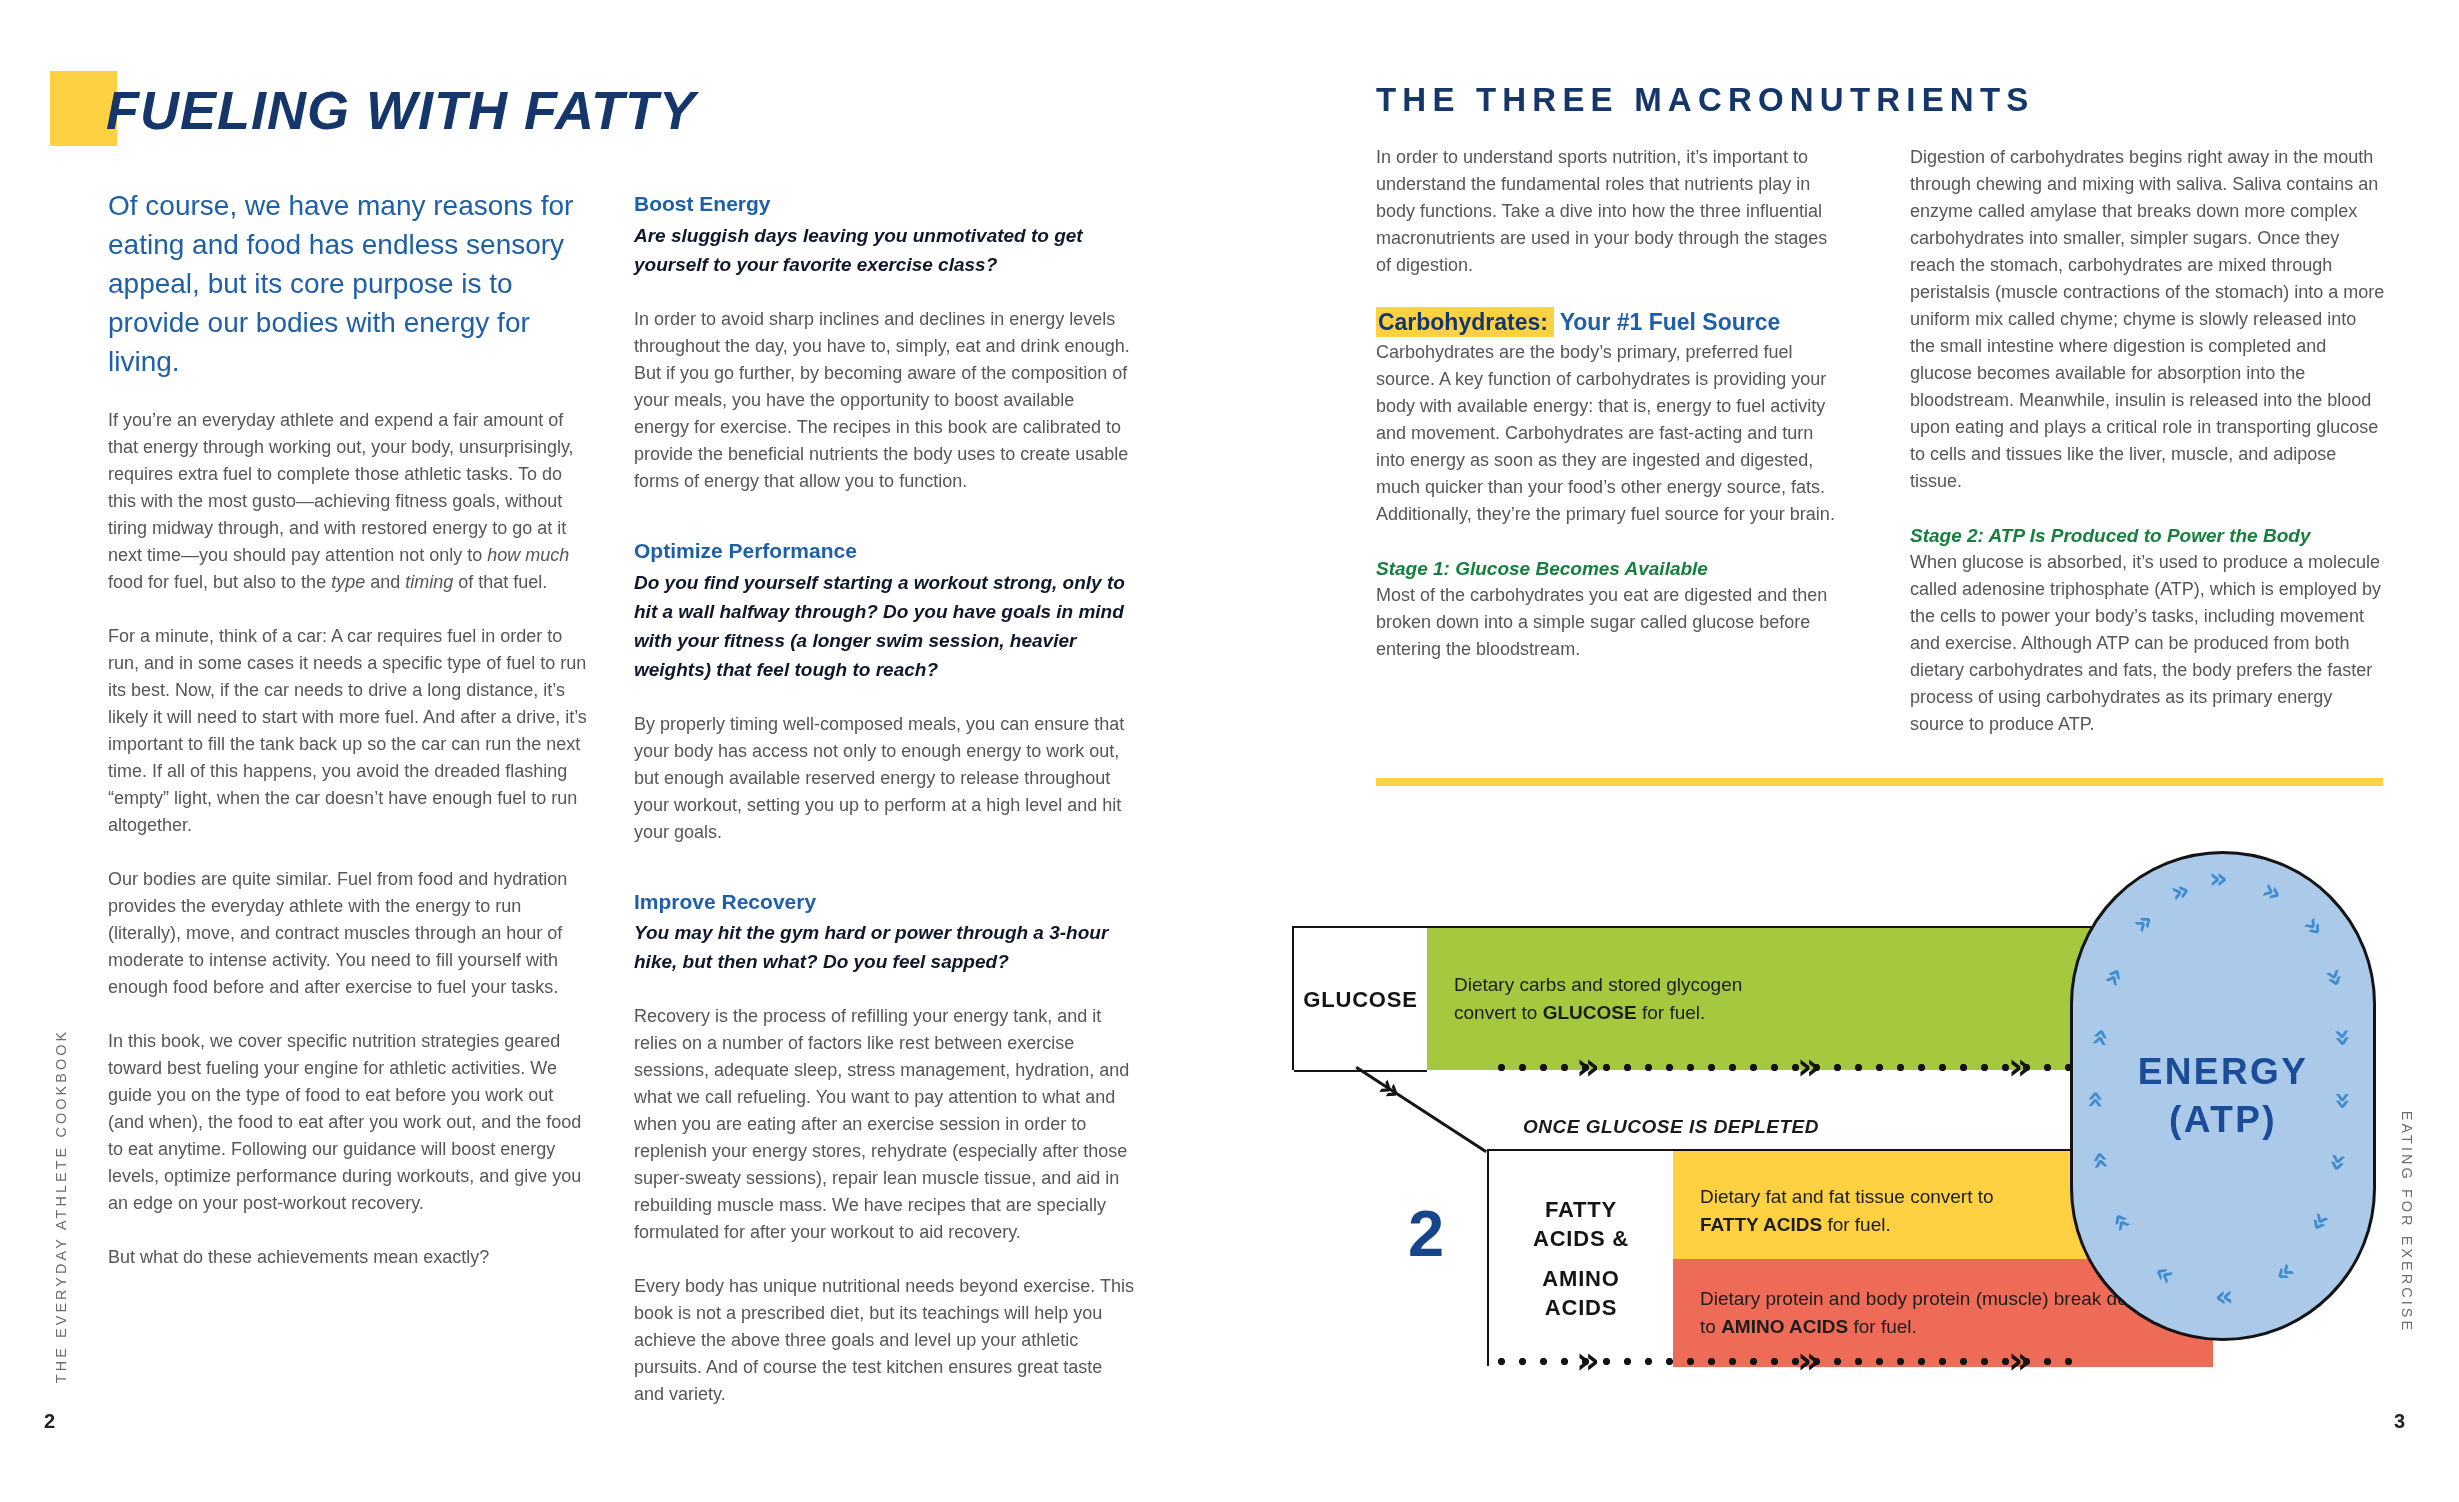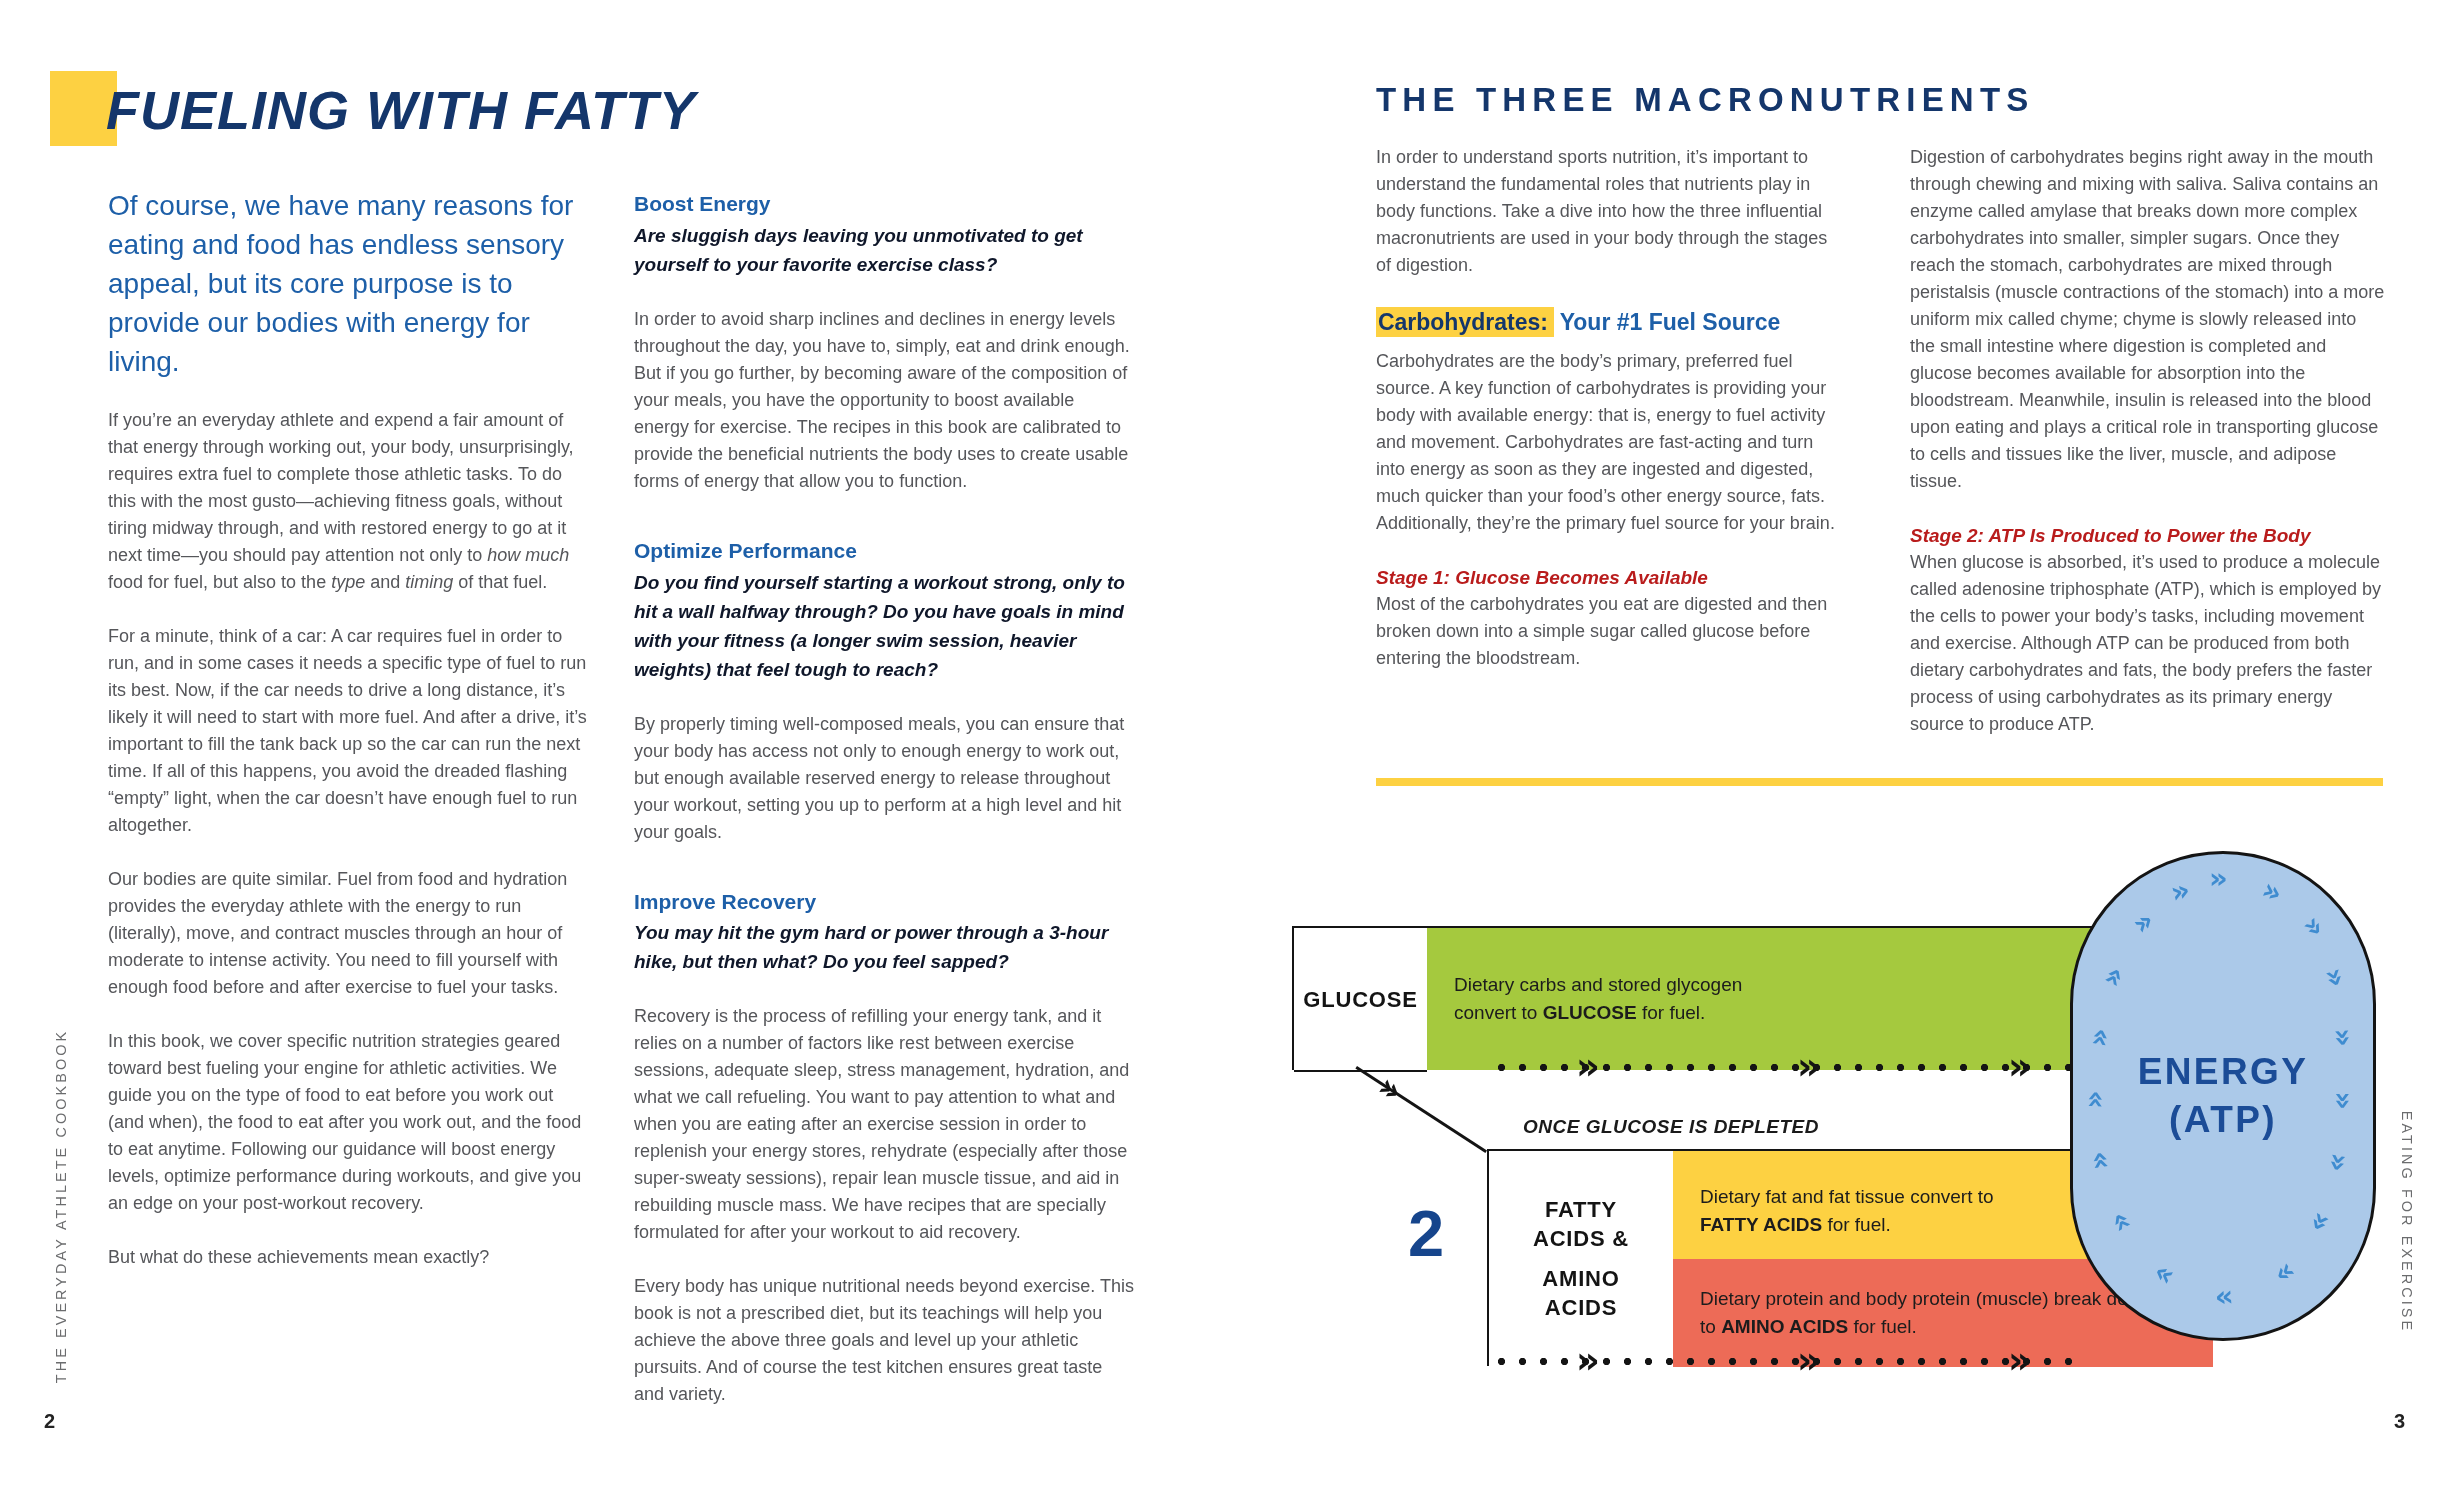--- a/index.html
+++ b/index.html
@@ -38,24 +38,24 @@
   .sec-head{color:#1d5fa8;font-weight:700;font-size:21px;line-height:27px;margin-bottom:3.8px;}
   .sec-q{font-style:italic;font-weight:700;color:#0f172a;font-size:19px;line-height:29px;margin-bottom:27px;}
 
   
   .rp-title{
     position:absolute;left:1376px;top:81px;
     font-size:33px;font-weight:800;color:#14366b;letter-spacing:6.2px;white-space:nowrap;
   }
   .col-c{left:1376px;top:144px;width:469px;}
   .col-d{left:1910px;top:144px;width:475px;}
-  .carb-head{font-size:23px;font-weight:700;line-height:33px;margin-bottom:9px;white-space:nowrap;}
+  .carb-head{font-size:23px;font-weight:700;line-height:33px;margin-bottom:0;white-space:nowrap;}
   .hl-navy{background:#fdd142;color:#14366b;padding:1.9px 5.8px 1.9px 1.9px;}
   .carb-rest{color:#1d5fa8;}
-  .stage-head{font-style:italic;font-weight:700;color:#b91c1c;font-size:19px;line-height:27px;}
+  .stage-head{font-style:italic;font-weight:700;color:#15803d;font-size:19px;line-height:27px;}
 
   
   .yellow-rule{position:absolute;left:1376px;top:778px;width:1007px;height:7.7px;background:#fdd142;}
   .diag-head{
     position:absolute;left:1376px;top:810px;font-size:27px;font-weight:800;color:#141414;
     letter-spacing:-0.2px;white-space:nowrap;
   }
   .hl-yellow{background:#fdd142;padding:1.9px 4.8px;}
 
   

